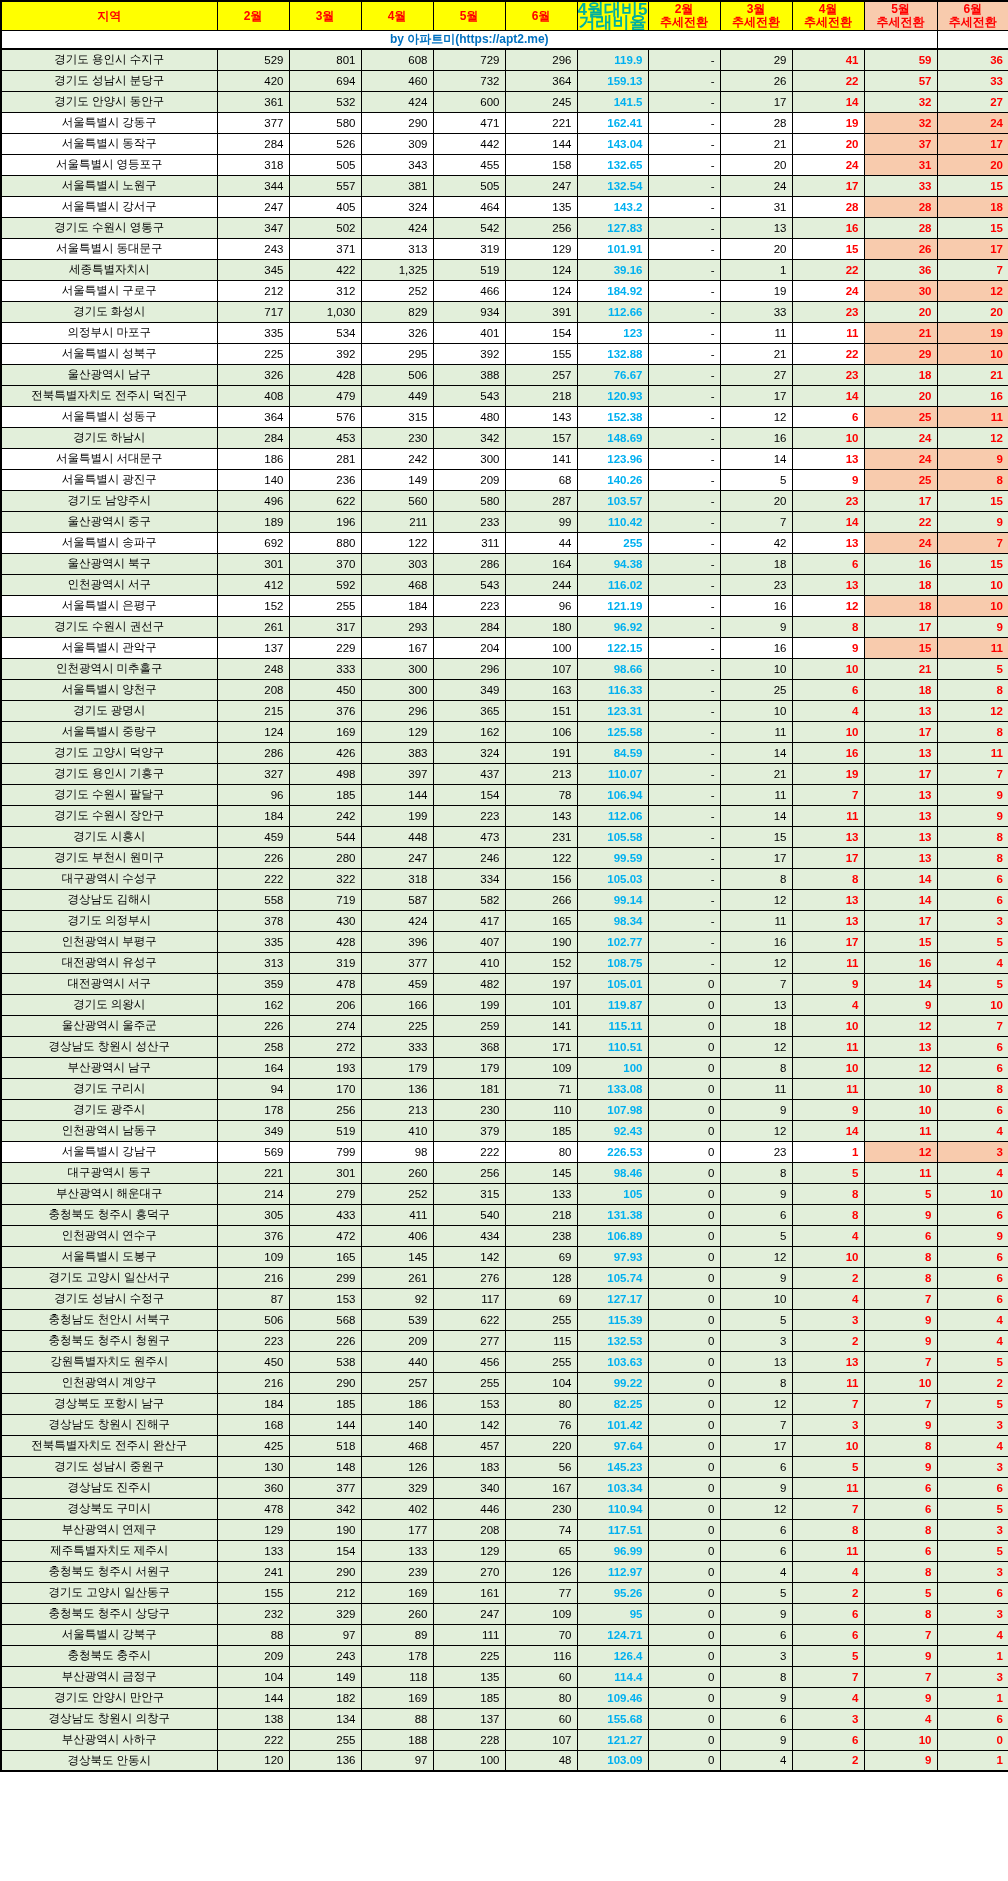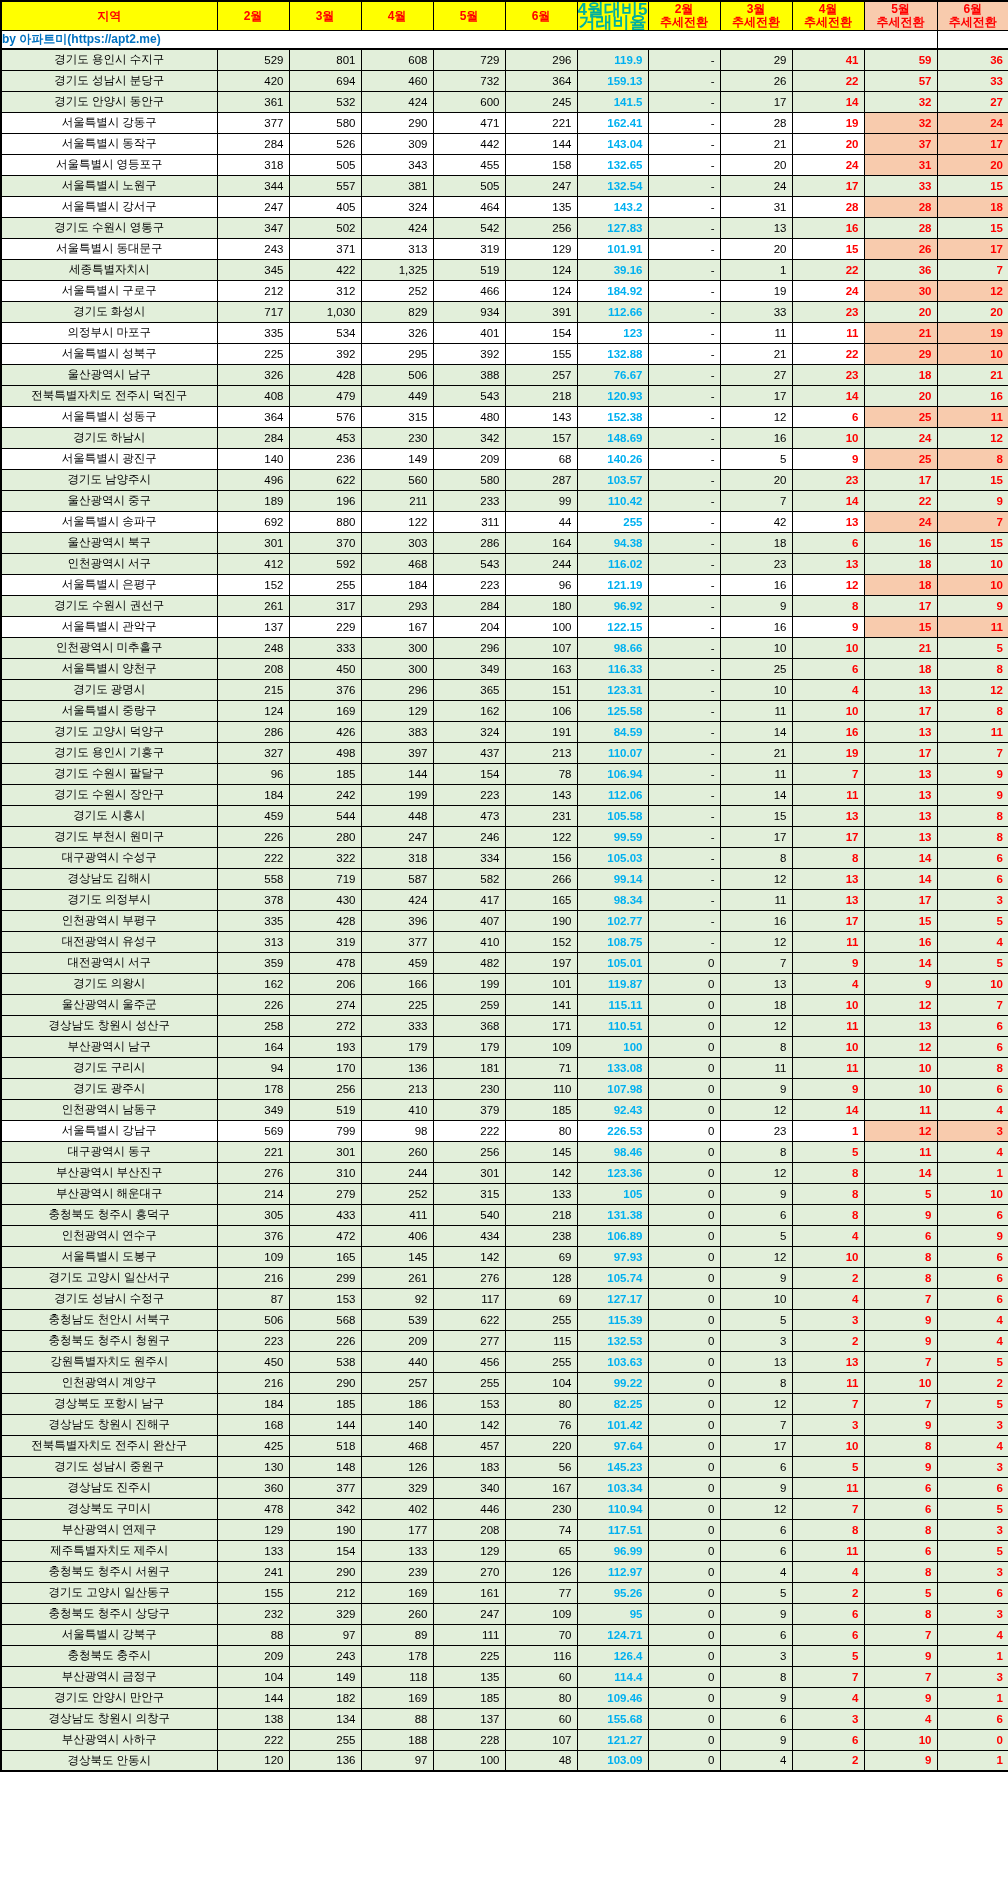--- a/index.html
+++ b/index.html
@@ -7,21 +7,21 @@
   .sheet{width:1008px;}
   table.grid{width:1008px;border-collapse:collapse;table-layout:fixed;border:2px solid #000;}
   table.grid th, table.grid td{border:1px solid #000;overflow:hidden;white-space:nowrap;box-sizing:border-box;}
   
   thead th{background:var(--header-bg,#ffff00);color:var(--header-text,#ff0000);
            font-weight:bold;font-size:12px;line-height:13px;height:14px;text-align:center;padding:1px 0;}
   thead th.peach-h{background:var(--cell-peach,#f8cbad);}
   thead th.ratio-h{color:var(--ratio-header-text,#00b0a0);font-size:17px;}
   
   tr.by-row td{background:#fff;height:16px;font-size:12px;font-weight:bold;
-               color:var(--byline-text,#0070c0);border-bottom:2px solid #000;padding:0;}
+               color:var(--byline-text,#0070c0);text-align:center;border-bottom:2px solid #000;padding:0;}
   
   tbody td{height:21px;font-size:11.5px;padding:0 5px 0 0;background:var(--row-green,#e2efda);color:#000;}
   tbody td.c-region{text-align:center;padding:0 2px;}
   tbody td.c-num{text-align:right;}
   tbody td.c-ratio{text-align:right;color:var(--ratio-text,#00b0f0);font-weight:bold;}
   tbody td.c-trend{text-align:right;}
   tbody td.c-red{color:var(--trend-text,#ff0000);font-weight:bold;}
   tbody tr.hl td{background:var(--row-white,#ffffff);}
   tbody tr.hl td.p5, tbody tr.hl td.p6{background:var(--cell-peach,#f8cbad);}
 </style>
@@ -343,20 +343,34 @@
     <td class="c-num">342</td>
     <td class="c-num">157</td>
     <td class="c-ratio">148.69</td>
     <td class="c-trend">-</td>
     <td class="c-trend">16</td>
     <td class="c-trend c-red">10</td>
     <td class="c-trend c-red p5">24</td>
     <td class="c-trend c-red p6">12</td>
   </tr>
         <tr class="hl">
+    <td class="c-region">서울특별시 서대문구</td>
+    <td class="c-num">186</td>
+    <td class="c-num">281</td>
+    <td class="c-num">242</td>
+    <td class="c-num">300</td>
+    <td class="c-num">141</td>
+    <td class="c-ratio">123.96</td>
+    <td class="c-trend">-</td>
+    <td class="c-trend">14</td>
+    <td class="c-trend c-red">13</td>
+    <td class="c-trend c-red p5">24</td>
+    <td class="c-trend c-red p6">9</td>
+  </tr>
+        <tr class="hl">
     <td class="c-region">서울특별시 광진구</td>
     <td class="c-num">140</td>
     <td class="c-num">236</td>
     <td class="c-num">149</td>
     <td class="c-num">209</td>
     <td class="c-num">68</td>
     <td class="c-ratio">140.26</td>
     <td class="c-trend">-</td>
     <td class="c-trend">5</td>
     <td class="c-trend c-red">9</td>
@@ -819,34 +833,20 @@
     <td class="c-num">256</td>
     <td class="c-num">145</td>
     <td class="c-ratio">98.46</td>
     <td class="c-trend">0</td>
     <td class="c-trend">8</td>
     <td class="c-trend c-red">5</td>
     <td class="c-trend c-red p5">11</td>
     <td class="c-trend c-red p6">4</td>
   </tr>
         <tr>
-    <td class="c-region">부산광역시 부산진구</td>
-    <td class="c-num">276</td>
-    <td class="c-num">310</td>
-    <td class="c-num">244</td>
-    <td class="c-num">301</td>
-    <td class="c-num">142</td>
-    <td class="c-ratio">123.36</td>
-    <td class="c-trend">0</td>
-    <td class="c-trend">12</td>
-    <td class="c-trend c-red">8</td>
-    <td class="c-trend c-red p5">14</td>
-    <td class="c-trend c-red p6">1</td>
-  </tr>
-        <tr>
     <td class="c-region">부산광역시 해운대구</td>
     <td class="c-num">214</td>
     <td class="c-num">279</td>
     <td class="c-num">252</td>
     <td class="c-num">315</td>
     <td class="c-num">133</td>
     <td class="c-ratio">105</td>
     <td class="c-trend">0</td>
     <td class="c-trend">9</td>
     <td class="c-trend c-red">8</td>

